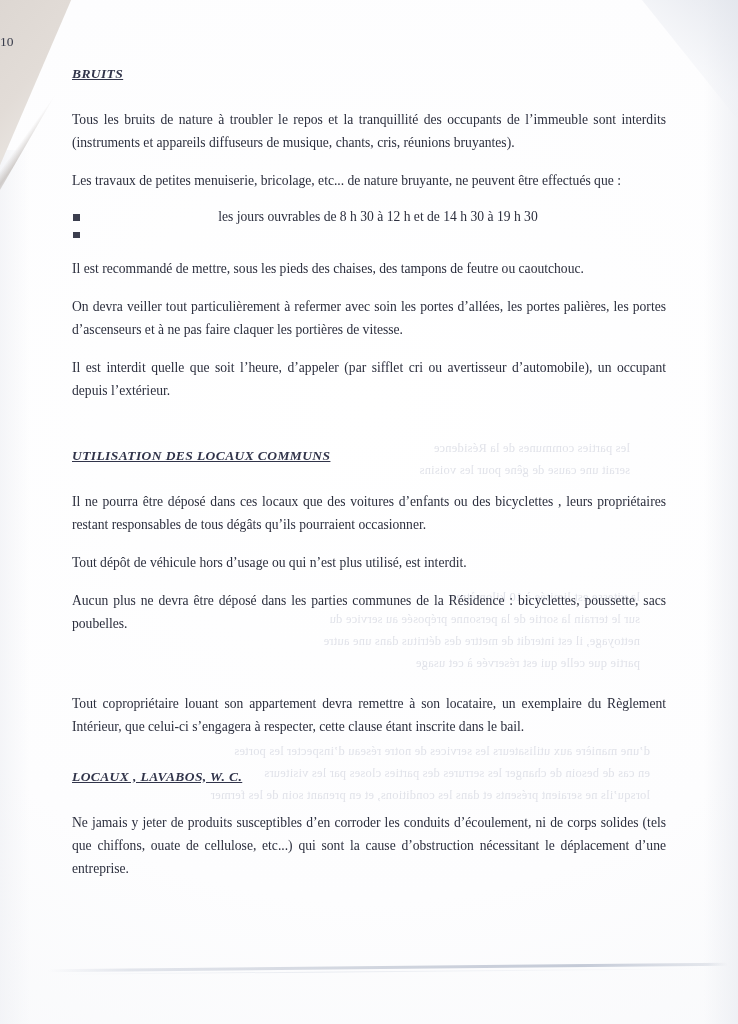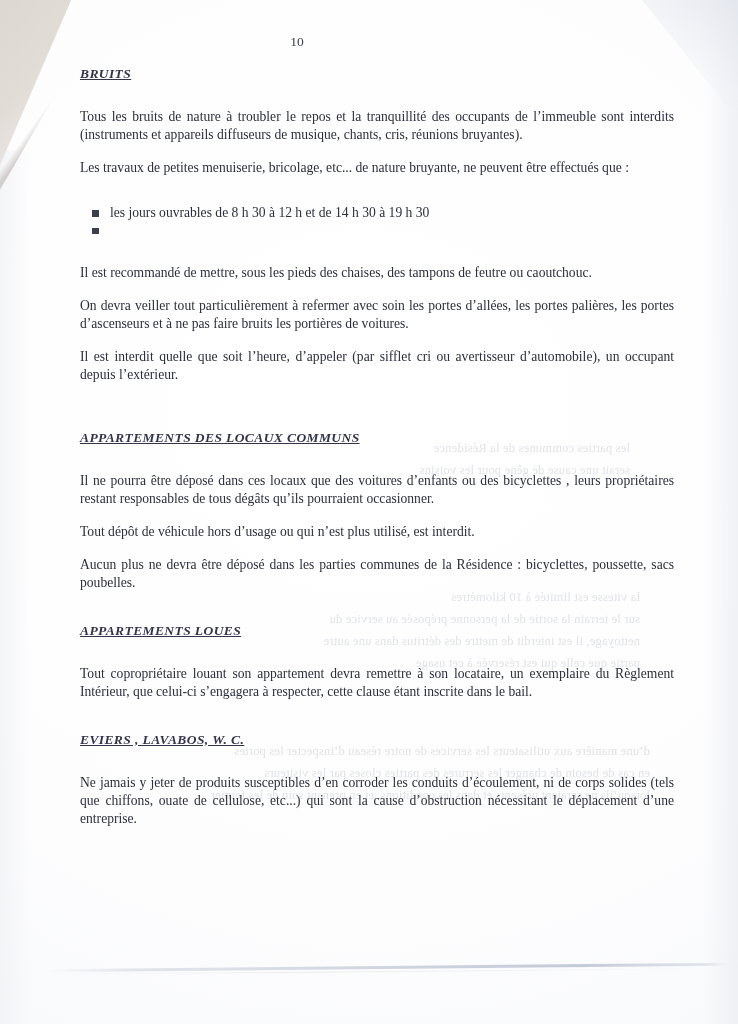--- a/index.html
+++ b/index.html
@@ -120,59 +120,60 @@
     transform: scaleX(-1);
     filter: blur(0.7px);
     pointer-events: none;
     user-select: none;
     white-space: pre-line;
   }
 
   
   .content {
     position: absolute;
-    left: 80px;
+    left: 72px;
     top: 0;
     width: 594px;
     z-index: 5;
   }
 
   .page-number {
     position: absolute;
     left: 0;
     top: 34px;
     width: 594px;
-    text-align: center;
+    text-align: left;
     font-size: 13.5px;
     color: #3a3d4c;
     z-index: 6;
   }
 
   h2.section-head {
     margin: 0;
     font-size: 13.5px;
     font-weight: bold;
     font-style: italic;
     text-decoration: underline;
     letter-spacing: 0.4px;
     color: #31344a;
   }
 
   p.para {
     margin: 0;
     font-size: 13.6px;
-    line-height: 18px;
+    line-height: 23px;
     text-align: justify;
     color: #2b2e3d;
   }
 
   ul.rules {
-    margin: 12px;
+    margin: 1px;
     padding: 0;
     list-style: none;
+    text-align: center;
   }
   ul.rules li {
     position: relative;
     padding-left: 18px;
     font-size: 13.6px;
     line-height: 17.8px;
     color: #2b2e3d;
   }
   ul.rules li .bullet {
     position: absolute;
@@ -228,50 +229,49 @@
         <span class="bullet"></span>
       </li>
     </ul>
     <div class="gap-md"></div>
 
     <div class="gap-md"></div>
 
     <p class="para">Il est recommandé de mettre, sous les pieds des chaises, des tampons de feutre ou caoutchouc.</p>
     <div class="gap-md"></div>
 
-    <p class="para">On devra veiller tout particulièrement à refermer avec soin les portes d’allées, les portes palières, les portes d’ascenseurs et à ne pas faire bruits les portières de voitures.</p>
+    <p class="para">On devra veiller tout particulièrement à refermer avec soin les portes d’allées, les portes palières, les portes d’ascenseurs et à ne pas faire claquer les portières de vitesse.</p>
     <div class="gap-md"></div>
 
     <p class="para">Il est interdit quelle que soit l’heure, d’appeler (par sifflet cri ou avertisseur d’automobile), un occupant depuis l’extérieur.</p>
     <div class="gap-md"></div>
 
 
     <div class="gap-xl"></div>
 
-    <h2 class="section-head">APPARTEMENTS DES LOCAUX COMMUNS</h2>
+    <h2 class="section-head">UTILISATION DES LOCAUX COMMUNS</h2>
     <div class="gap-lg"></div>
 
     <p class="para">Il ne pourra être déposé dans ces locaux que des voitures d’enfants ou des bicyclettes , leurs propriétaires restant responsables de tous dégâts qu’ils pourraient occasionner.</p>
     <div class="gap-md"></div>
 
     <p class="para">Tout dépôt de véhicule hors d’usage ou qui n’est plus utilisé, est interdit.</p>
     <div class="gap-md"></div>
 
     <p class="para">Aucun plus ne devra être déposé dans les parties communes de la Résidence : bicyclettes, poussette, sacs poubelles.</p>
 
     <div class="gap-xl"></div>
 
-    <h2 class="section-head">APPARTEMENTS LOUES</h2>
     <div class="gap-lg"></div>
 
     <p class="para">Tout copropriétaire louant son appartement devra remettre à son locataire, un exemplaire du Règlement Intérieur, que celui-ci s’engagera à respecter, cette clause étant inscrite dans le bail.</p>
 
     <div class="gap-xl"></div>
 
-    <h2 class="section-head">EVIERS , LAVABOS, W. C.</h2>
+    <h2 class="section-head">LOCAUX , LAVABOS, W. C.</h2>
     <div class="gap-lg"></div>
 
     <p class="para">Ne jamais y jeter de produits susceptibles d’en corroder les conduits d’écoulement, ni de corps solides (tels que chiffons, ouate de cellulose, etc...) qui sont la cause d’obstruction nécessitant le déplacement d’une entreprise.</p>
 
   </div>
 
   <div class="edge-shade-left"></div>
   <div class="edge-shade-right"></div>
   <div class="corner-shade-right"></div>
   <div class="corner-fold"></div>

